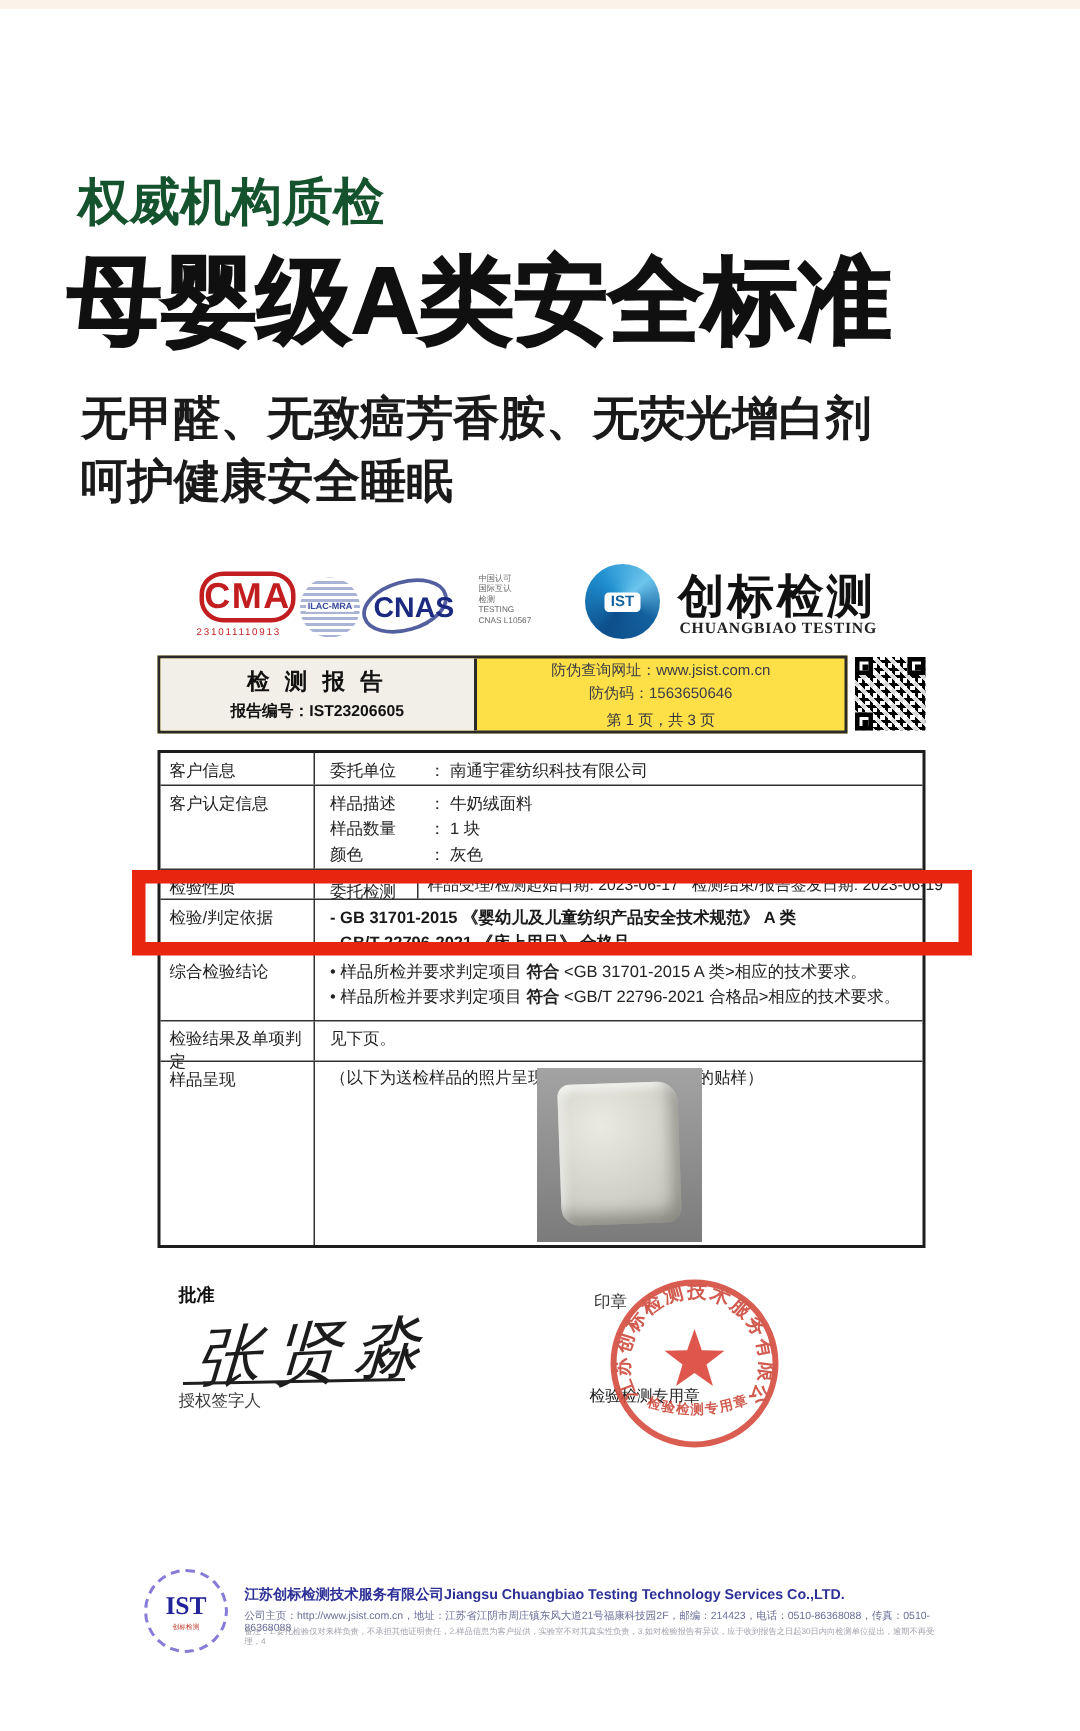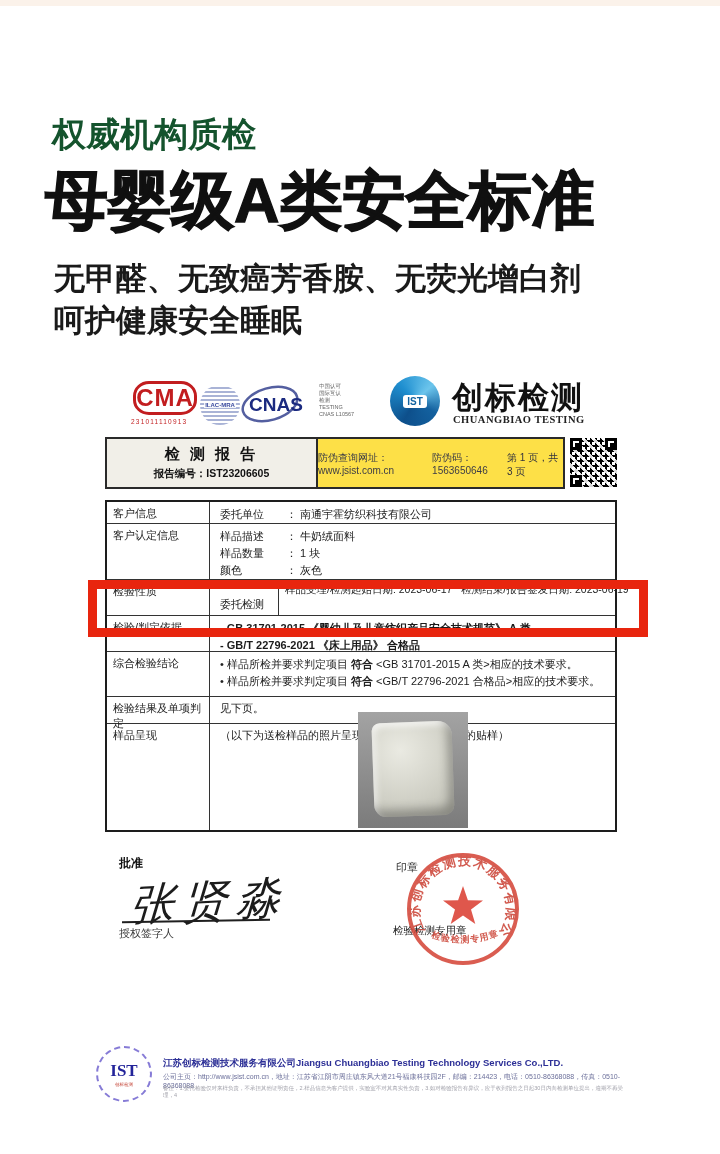--- a/index.html
+++ b/index.html
@@ -38,46 +38,46 @@
   .brand-en { left:453px; top:414px; font-size:10.5px; font-weight:700; color:#222;
               font-family:"Liberation Serif","DejaVu Serif",serif; letter-spacing:.5px; }
 
   
   .hdr-box { left:105px; top:437px; width:460px; height:52px; border:2px solid #2a2a2a; background:#fde047;
              display:grid; grid-template-columns:211px 1fr; }
   .hdr-left { background:#f1efe8; border-right:2px solid #2a2a2a; display:flex; flex-direction:column;
               align-items:center; justify-content:center; gap:3px; }
   .hdr-title { font-size:15px; font-weight:800; letter-spacing:3px; color:#111; }
   .hdr-no { font-size:10.5px; font-weight:700; color:#111; }
-  .hdr-mid { display:flex; flex-direction:row; align-items:center; justify-content:center; gap:1px;
+  .hdr-mid { display:flex; flex-direction:column; align-items:center; justify-content:center; gap:1px;
              font-size:10px; color:#3c3c46; }
   .hdr-mid .pg { margin-top:3px; color:#33333d; }
   .qr { left:570px; top:438px; width:47px; height:49px; background:
         repeating-linear-gradient(45deg, rgba(255,255,255,.85) 0 3px, rgba(255,255,255,0) 3px 7px),
         repeating-linear-gradient(0deg,#000 0 2px,transparent 2px 5px),
         repeating-linear-gradient(90deg,#000 0 2px,#fff 2px 5px); }
   .qr .f { position:absolute; width:12px; height:12px; border:3px solid #000; background:#fff; }
   .qr .f::after { content:""; position:absolute; left:2px; top:2px; width:4px; height:4px; background:#000; }
   .f1 { left:0; top:0; } .f2 { right:0; top:0; } .f3 { left:0; bottom:0; }
 
   
   .rpt-table { left:105px; top:500px; width:512px; height:332px; border:2px solid #1d1d1d; background:#fff;
                display:flex; flex-direction:column; font-size:11px; color:#222; }
   .row { display:flex; border-bottom:1px solid #333; }
   .row:last-child { border-bottom:none; }
   .lbl { width:103px; flex:none; border-right:1px solid #333; padding:4px 5px 0 6px; }
   .cnt { flex:1; padding:4px 8px 0 10px; }
-  .r1 { height:22px; flex:none; } .r2 { height:56px; flex:none; } .r3 { height:36px; flex:none; }
+  .r1 { height:22px; flex:none; } .r2 { height:56px; flex:none; } .r3 { height:20px; flex:none; }
   .r4 { height:36px; flex:none; } .r5 { height:45px; flex:none; } .r6 { height:27px; flex:none; }
   .r7 { flex:1; }
   .fld { display:flex; line-height:17px; }
   .fld .fname { width:66px; flex:none; }
   .fld .colon { width:14px; flex:none; }
   .r3 .cnt { display:flex; padding:0; }
-  .r3 .sub1 { width:69px; flex:none; border-right:1px solid #333; padding:17px 0 0 10px; }
+  .r3 .sub1 { width:69px; flex:none; border-right:1px solid #333; padding:7px 0 0 10px; }
   .r3 .sub2 { flex:1; padding:3px 0 0 6px; font-size:10.5px; white-space:pre; }
   .gb-line { line-height:17px; font-weight:600; color:#1a1a1a; }
   .c-line { line-height:17px; }
   .c-line b { font-weight:900; }
   .r7 .note { line-height:15px; }
 
   
   .highlight-box { left:88px; top:580px; width:560px; height:57px; border:9px solid #e8250e; z-index:6; pointer-events:none; }
 
   

